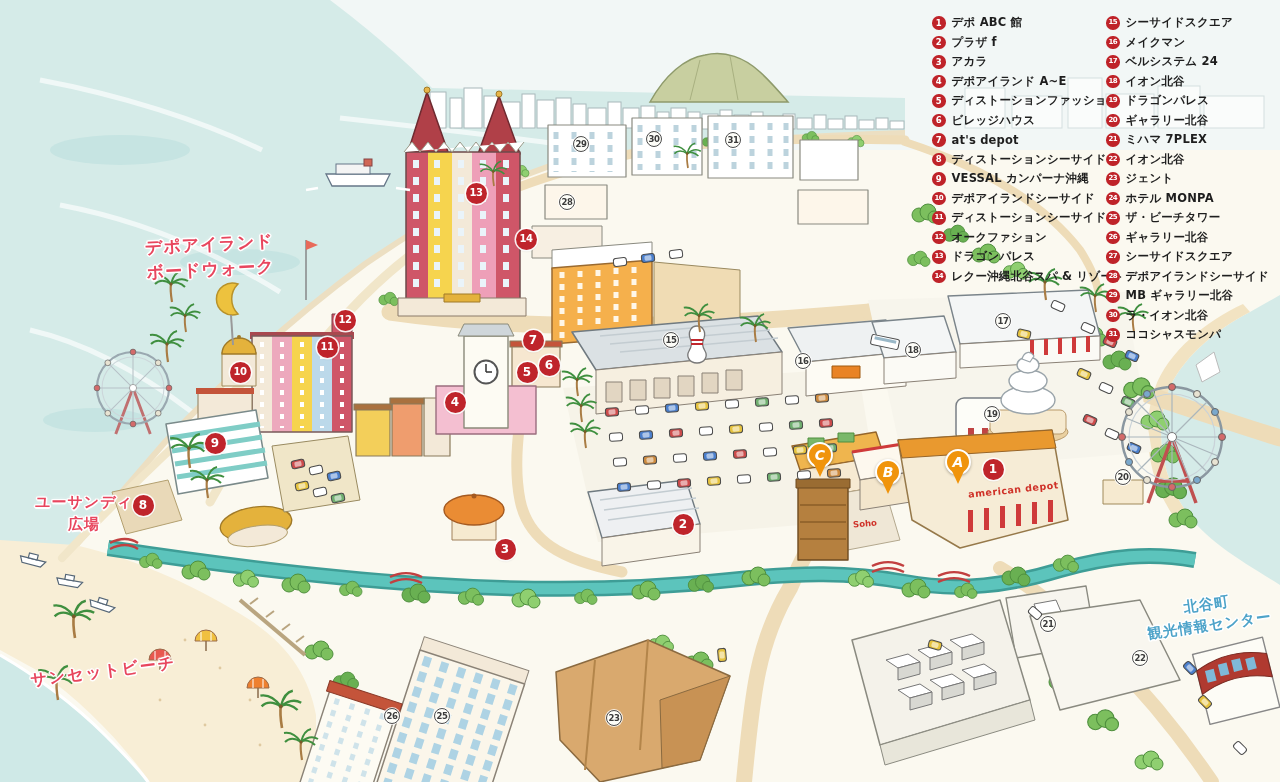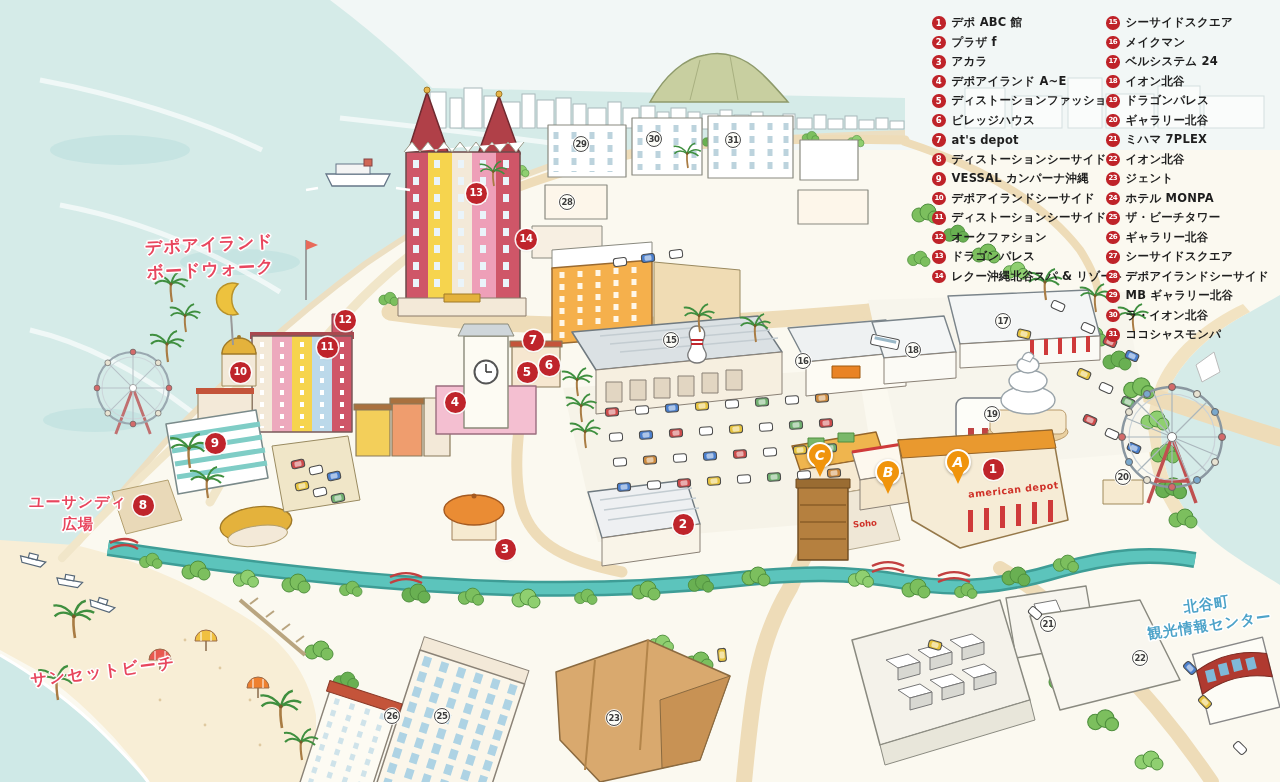--- a/index.html
+++ b/index.html
@@ -31,21 +31,21 @@
        font-weight:bold;font-size:14px;font-style:italic;box-shadow:0 1px 3px rgba(0,0,0,.3);}
   .pin::after{content:'';position:absolute;left:50%;top:20px;margin-left:-6px;width:0;height:0;
        border:6px solid transparent;border-top:13px solid #f0940c;}
   
   .plabel{position:absolute;z-index:5;font-weight:bold;text-align:center;line-height:1.45;white-space:nowrap;}
   .plabel.red{color:#e8465e;text-shadow:-1.5px 0 #fff,1.5px 0 #fff,0 -1.5px #fff,0 1.5px #fff,
               -1px -1px #fff,1px -1px #fff,-1px 1px #fff,1px 1px #fff,0 0 4px #fff;}
   .plabel.blue{color:#4da3c9;text-shadow:-1.5px 0 #fff,1.5px 0 #fff,0 -1.5px #fff,0 1.5px #fff,
               -1px -1px #fff,1px -1px #fff,-1px 1px #fff,1px 1px #fff,0 0 4px #fff;}
   #lab-boardwalk{left:120px;top:232px;width:180px;font-size:17px;letter-spacing:1px;transform:rotate(-3deg);}
-  #lab-yuusandy{left:22px;top:492px;width:112px;font-size:15px;letter-spacing:1px;}
+  #lab-yuusandy{left:28px;top:492px;width:112px;font-size:15px;letter-spacing:1px;}
   #lab-sunset{left:30px;top:660px;width:140px;font-size:16px;letter-spacing:2px;transform:rotate(-7deg);}
   #lab-info{left:1128px;top:594px;width:160px;font-size:14.5px;letter-spacing:1px;transform:rotate(-8deg);}
 </style>
 </head>
 <body>
 
 <div id="stage">
 
 <svg id="art" width="1280" height="782" viewBox="0 0 1280 782">
   <defs>

